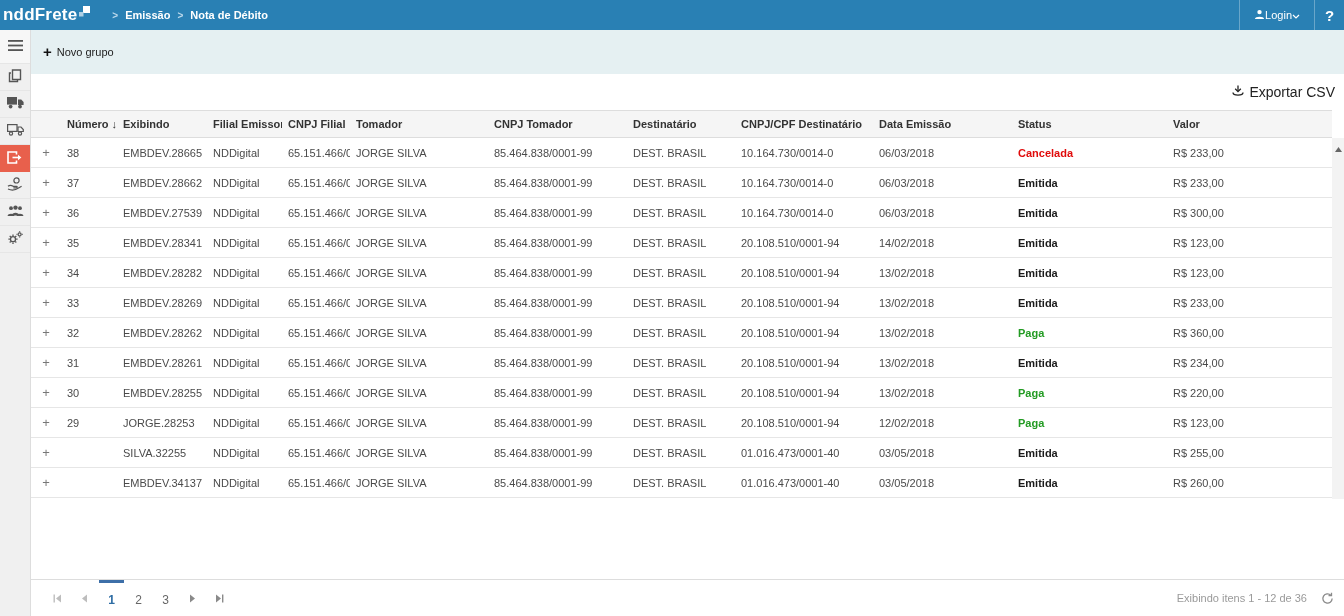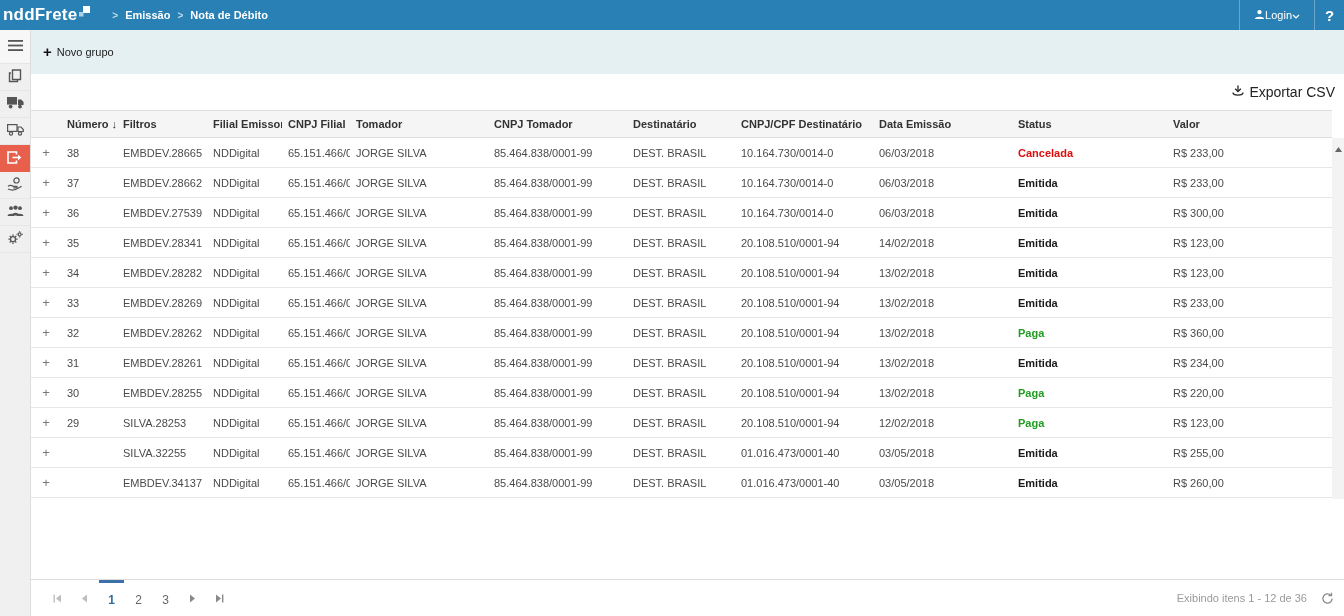--- a/index.html
+++ b/index.html
@@ -239,21 +239,21 @@
               <col style="width:108px">
             <col style="width:138px">
               <col style="width:139px">
               <col style="width:155px">
               <col>
           </colgroup>
           <thead>
             <tr>
               <th></th>
               <th><span>Número</span><span class="sort-arrow">↓</span></th>
-              <th>Filtros</th>
+              <th>Exibindo</th>
               <th>Filial Emissora</th>
               <th>CNPJ Filial</th>
               <th>Tomador</th>
               <th>CNPJ Tomador</th>
               <th>Destinatário</th>
               <th>CNPJ/CPF Destinatário</th>
               <th>Data Emissão</th>
               <th>Status</th>
               <th>Valor</th>
             </tr>
@@ -381,21 +381,21 @@
     <td>85.464.838/0001-99</td>
     <td>DEST. BRASIL</td>
     <td>20.108.510/0001-94</td>
     <td>13/02/2018</td>
     <td class="st st-paga">Paga</td>
     <td>R$ 220,00</td>
   </tr>
               <tr>
     <td class="expand-cell"><span>+</span></td>
     <td>29</td>
-    <td>SILVA.28253</td>
+    <td>JORGE.28253</td>
     <td>NDDigital</td>
     <td>65.151.466/000...</td>
     <td>JORGE SILVA</td>
     <td>85.464.838/0001-99</td>
     <td>DEST. BRASIL</td>
     <td>20.108.510/0001-94</td>
     <td>12/02/2018</td>
     <td class="st st-paga">Paga</td>
     <td>R$ 123,00</td>
   </tr>

